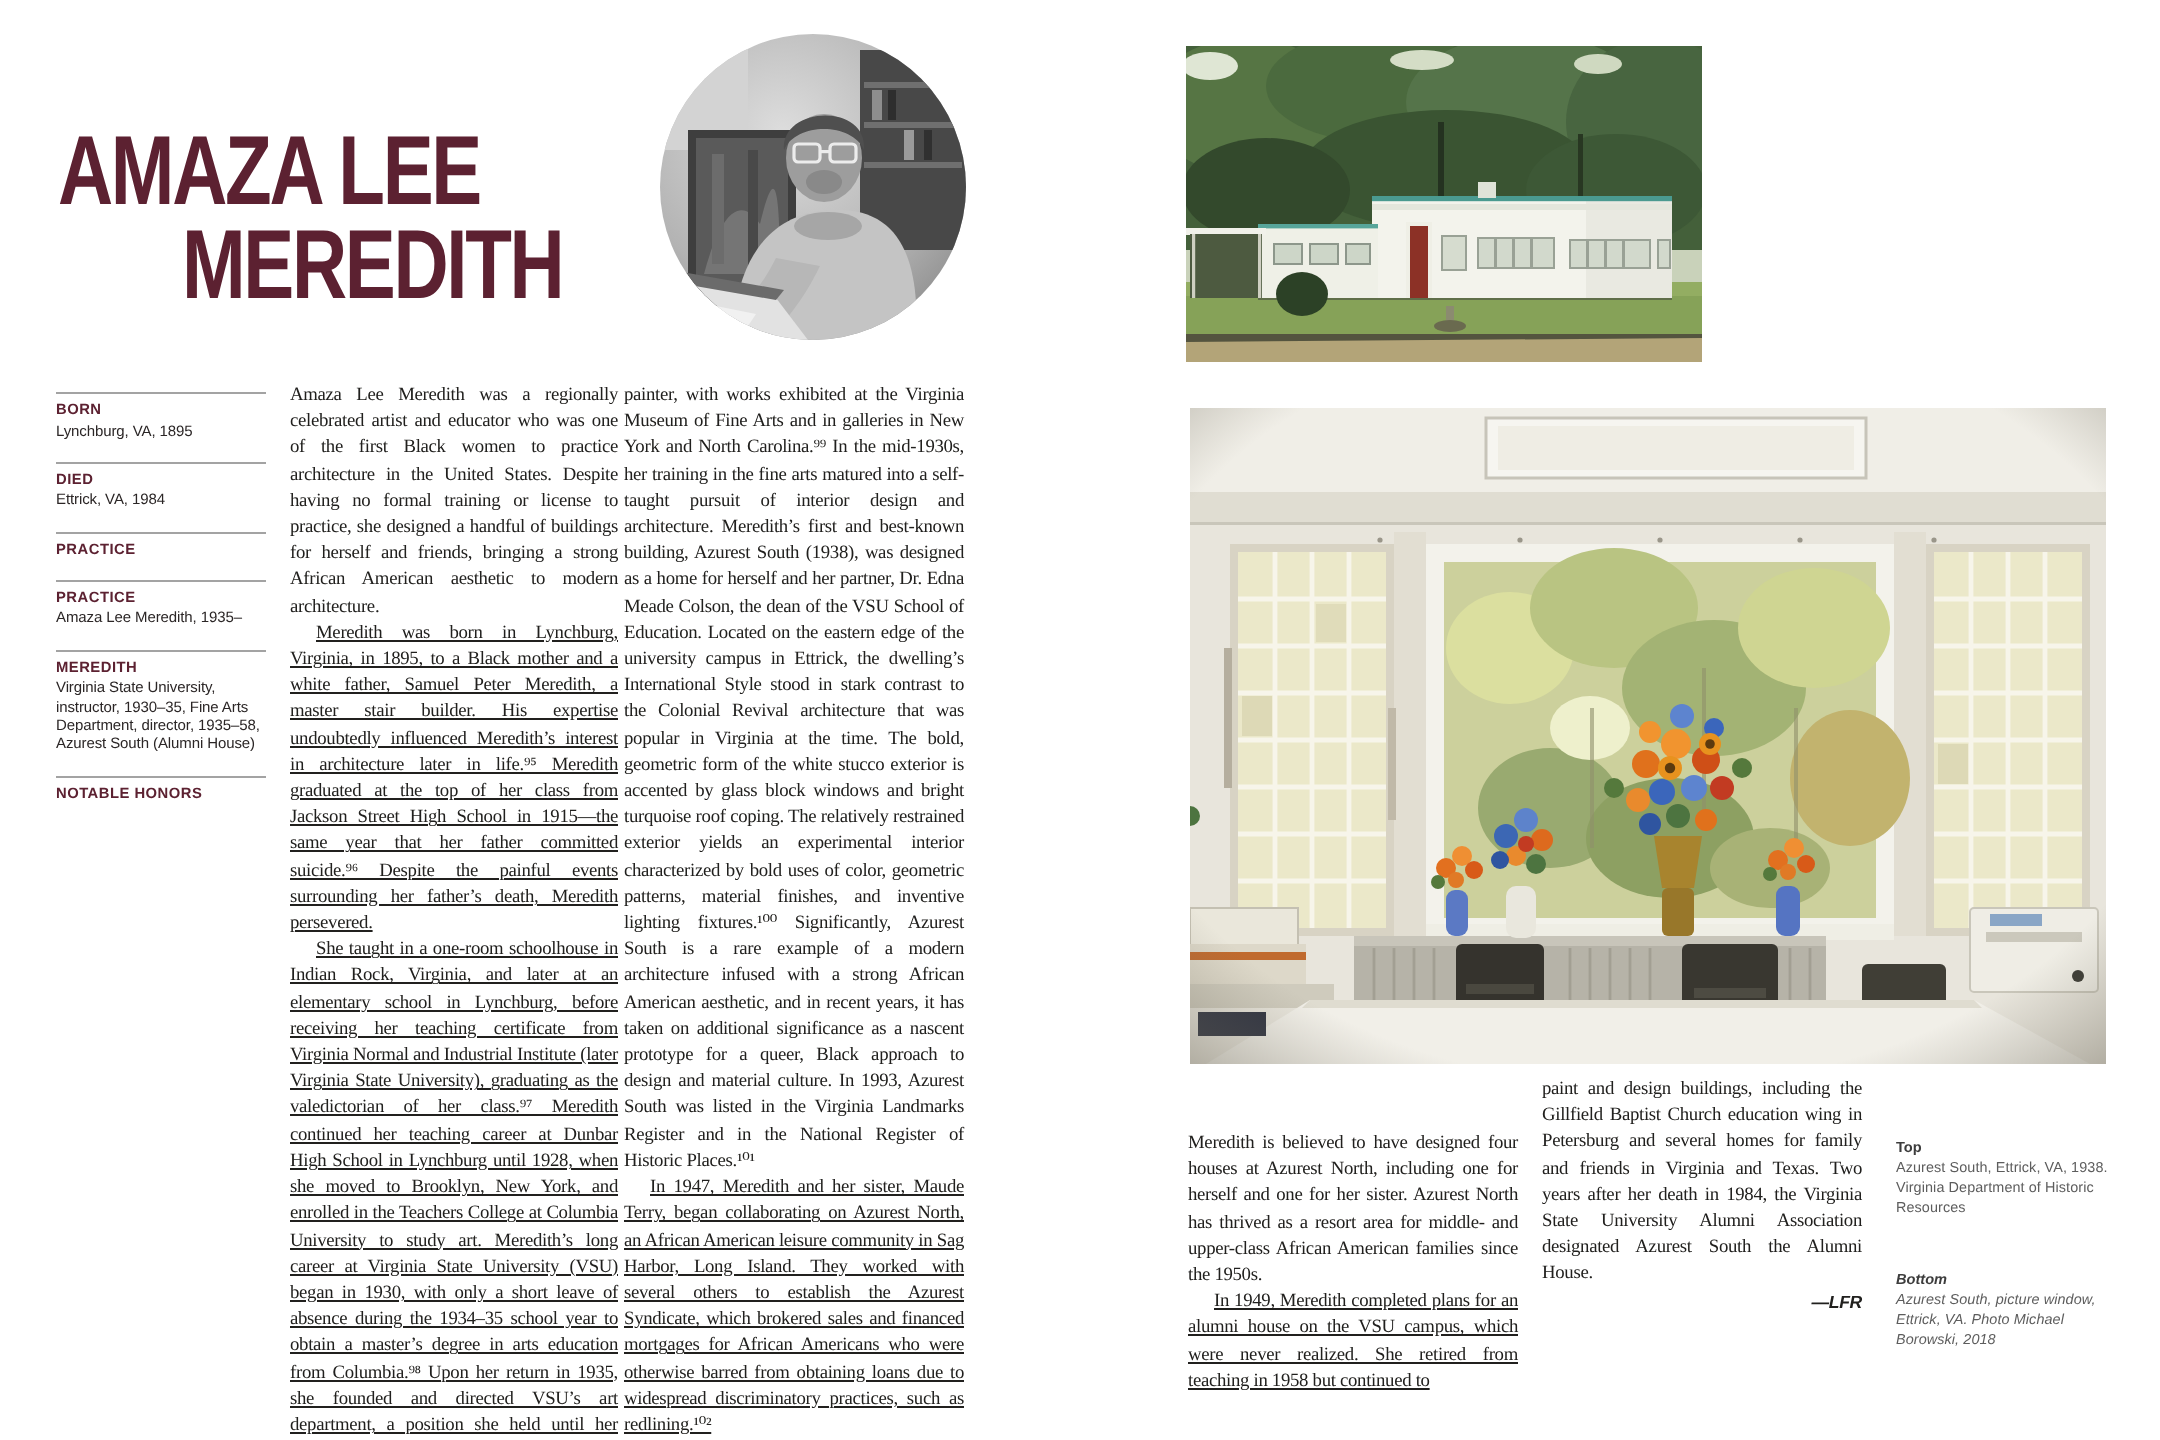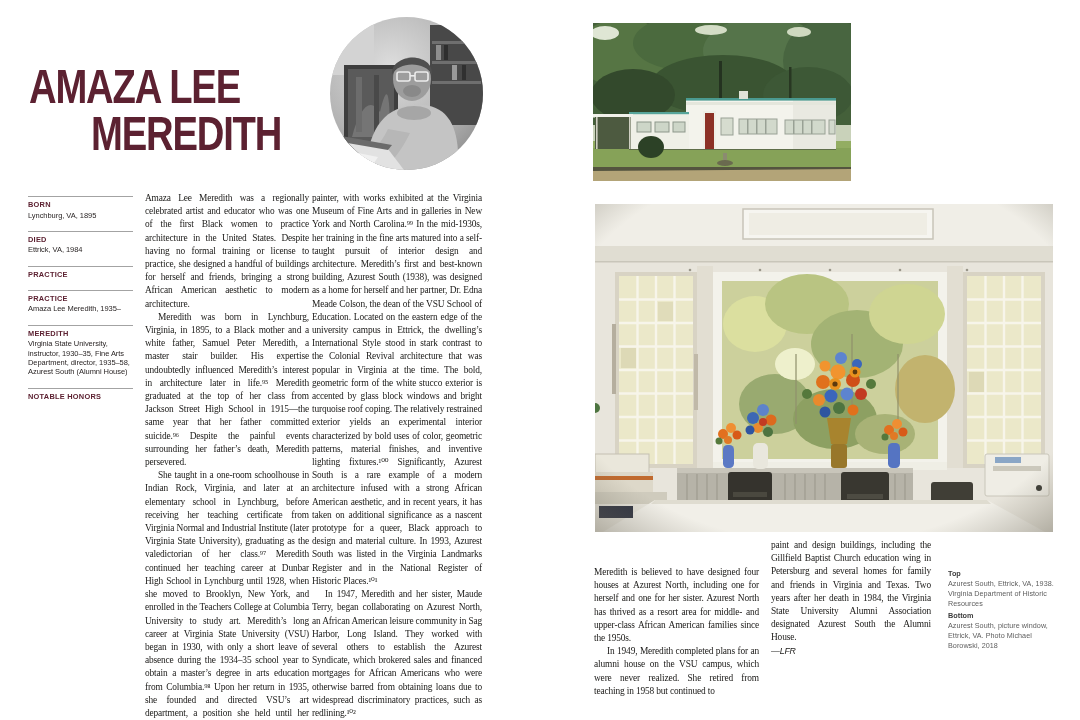--- a/index.html
+++ b/index.html
@@ -25,29 +25,29 @@
 
   
   .bodycol{position:absolute;font-family:"Liberation Serif","DejaVu Serif",serif;
            font-size:9.4px;line-height:13.2px;color:#21201e;text-align:justify;
            letter-spacing:-.15px;}
   #lcol1{left:145px;top:192px;width:164px;}
   #lcol2{left:312px;top:192px;width:170px;}
   #rcol1{left:594px;top:566px;width:165px;}
   #rcol2{left:771px;top:539px;width:160px;}
   .bodycol p{margin:0;}
-  .bodycol p.indent{text-indent:13px;}
-  .byline{font-family:"Liberation Sans",sans-serif;font-weight:normal;font-style:italic;
-          font-size:8.8px;margin-top:1px;text-align:left;}
+  .bodycol p.indent{text-indent:13px;text-decoration:underline;}
+  .byline{font-family:"Liberation Sans",sans-serif;font-weight:bold;font-style:italic;
+          font-size:8.8px;margin-top:1px;text-align:right;}
 
   
   #captions{left:948px;top:569px;width:106px;}
   .cap-label{font-weight:bold;font-size:7.3px;line-height:10px;color:#3d3d3d;}
   .cap-text{font-size:7.2px;line-height:10px;color:#5d5d5d;letter-spacing:.05px;}
-  .cap-block + .cap-block{margin-top:2px;}
+  .cap-block + .cap-block{margin-top:26px;font-style:italic;}
 
   
   #pagenum{left:1060px;top:22px;width:36px;text-align:right;font-weight:bold;
            font-size:9.5px;color:#5c2131;}
 
   
   #photo-top{left:593px;top:23px;width:258px;height:158px;}
   #photo-bottom{left:595px;top:204px;width:458px;height:328px;}
   #photo-top svg,#photo-bottom svg,#portrait svg{display:block;width:100%;height:100%;}
 </style>

